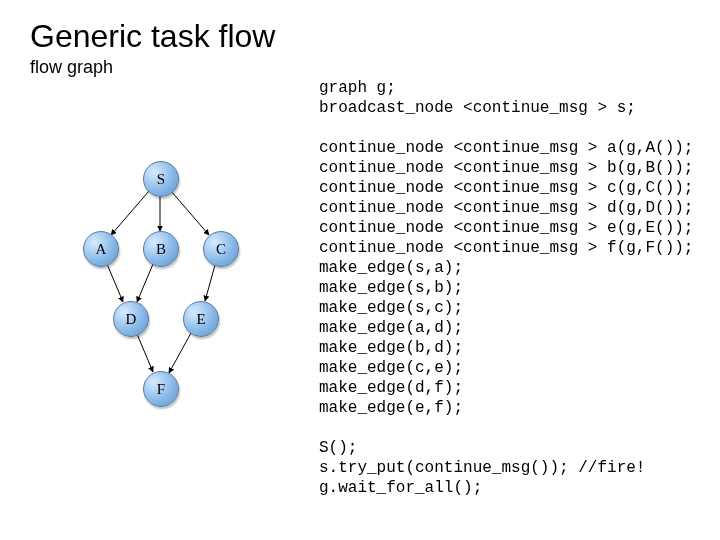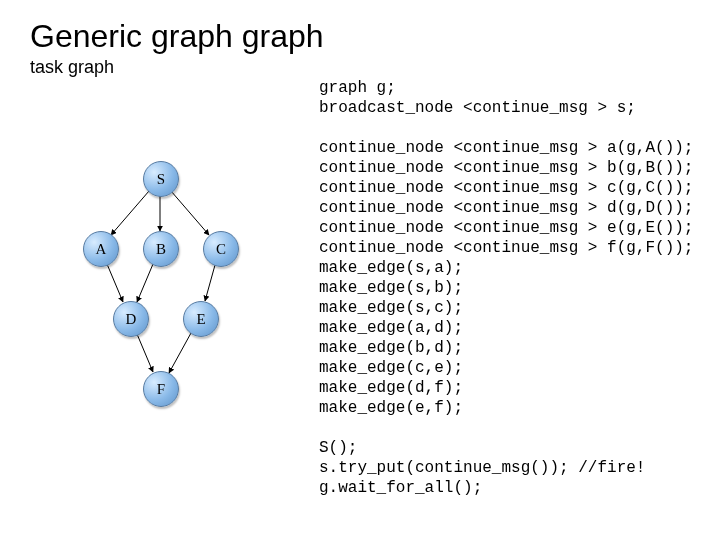--- a/index.html
+++ b/index.html
@@ -79,22 +79,22 @@
     line-height: 1.25;
     white-space: pre;
     padding-top: 0;
     margin-left: 29px;
   }
 </style>
 </head>
 <body>
 
 <div class="slide">
-  <h1 class="title">Generic graph graph</h1>
-  <div class="subtitle">task graph</div>
+  <h1 class="title">Generic task flow</h1>
+  <div class="subtitle">flow graph</div>
 
   <div class="content">
 
     <div class="diagram-wrap">
       <div class="diagram">
 
         <svg class="edges" viewBox="0 0 180 280">
           <defs>
             <marker id="arrow" viewBox="0 0 10 10" refX="9" refY="5" markerWidth="6" markerHeight="6" orient="auto-start-reverse">
               <path d="M 0 0 L 10 5 L 0 10 z" fill="#000"></path>

